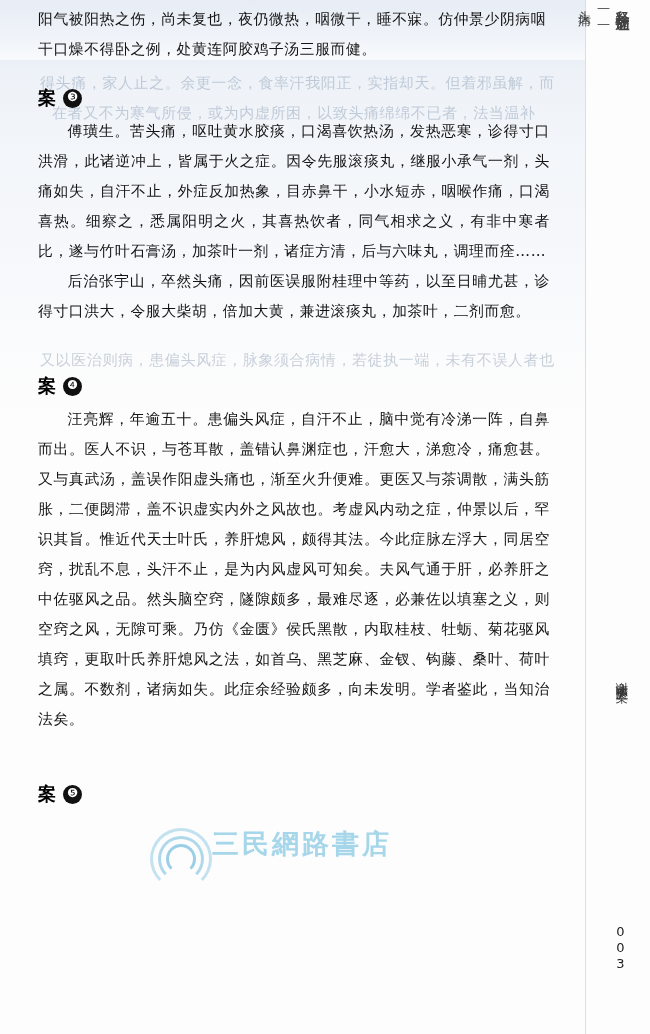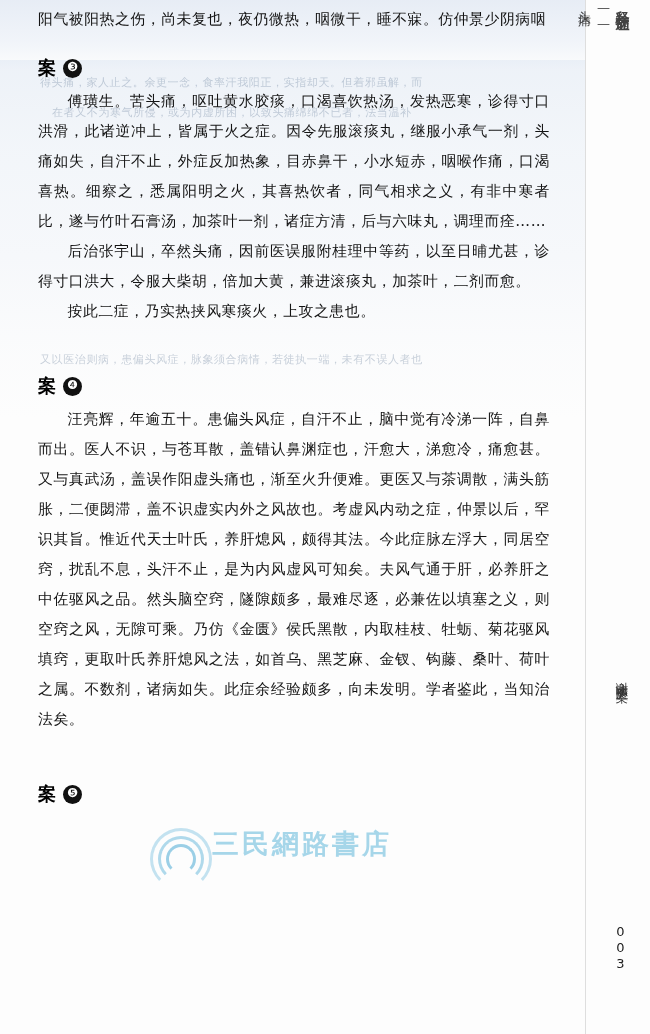--- a/index.html
+++ b/index.html
@@ -206,21 +206,21 @@
     font-size: 27px;
     font-weight: bold;
     color: #9fd3e8;
     letter-spacing: 3px;
     font-family: "DejaVu Sans", "Liberation Sans", sans-serif;
   }
 
   
   .ghost-line {
     position: absolute;
-    font-size: 11px;
+    font-size: 15px;
     line-height: 30px;
     letter-spacing: 0.6px;
     color: rgba(80,105,140,0.30);
     white-space: nowrap;
     pointer-events: none;
   }
 </style>
 </head>
 <body>
 
@@ -229,28 +229,28 @@
   <div class="ghost-band2"></div>
   <div class="ghost-band"></div>
 
   <div class="ghost-line" style="left:40px; top:68px;">得头痛，家人止之。余更一念，食率汗我阳正，实指却天。但着邪虽解，而</div>
   <div class="ghost-line" style="left:40px; top:98px;margin-left:12px;">在者又不为寒气所侵，或为内虚所困，以致头痛绵绵不已者，法当温补</div>
   <div class="ghost-line" style="left:40px; top:345px;">又以医治则病，患偏头风症，脉象须合病情，若徒执一端，未有不误人者也</div>
 
   <div class="text-col">
 
     <p class="body">阳气被阳热之伤，尚未复也，夜仍微热，咽微干，睡不寐。仿仲景少阴病咽</p>
+    <p class="body">干口燥不得卧之例，处黄连阿胶鸡子汤三服而健。</p>
 
     <div class="case-head">
       <span class="ch-label">案</span>
       <span class="ch-num">❸</span>
     </div>
     <p class="body indent">傅璜生。苦头痛，呕吐黄水胶痰，口渴喜饮热汤，发热恶寒，诊得寸口洪滑，此诸逆冲上，皆属于火之症。因令先服滚痰丸，继服小承气一剂，头痛如失，自汗不止，外症反加热象，目赤鼻干，小水短赤，咽喉作痛，口渴喜热。细察之，悉属阳明之火，其喜热饮者，同气相求之义，有非中寒者比，遂与竹叶石膏汤，加茶叶一剂，诸症方清，后与六味丸，调理而痊……</p>
     <p class="body indent">后治张宇山，卒然头痛，因前医误服附桂理中等药，以至日晡尤甚，诊得寸口洪大，令服大柴胡，倍加大黄，兼进滚痰丸，加茶叶，二剂而愈。</p>
-    <p class="body indent">按此二症，乃实热挟风寒痰火，上攻之患也。</p>
 
     <div class="spacer-lg"></div>
 
     <div class="case-head">
       <span class="ch-label">案</span>
       <span class="ch-num">❹</span>
     </div>
     <p class="body indent">汪亮辉，年逾五十。患偏头风症，自汗不止，脑中觉有冷涕一阵，自鼻而出。医人不识，与苍耳散，盖错认鼻渊症也，汗愈大，涕愈冷，痛愈甚。又与真武汤，盖误作阳虚头痛也，渐至火升便难。更医又与茶调散，满头筋胀，二便閟滞，盖不识虚实内外之风故也。考虚风内动之症，仲景以后，罕识其旨。惟近代天士叶氏，养肝熄风，颇得其法。今此症脉左浮大，同居空窍，扰乱不息，头汗不止，是为内风虚风可知矣。夫风气通于肝，必养肝之中佐驱风之品。然头脑空窍，隧隙颇多，最难尽逐，必兼佐以填塞之义，则空窍之风，无隙可乘。乃仿《金匮》侯氏黑散，内取桂枝、牡蛎、菊花驱风填窍，更取叶氏养肝熄风之法，如首乌、黑芝麻、金钗、钩藤、桑叶、荷叶之属。不数剂，诸病如失。此症余经验颇多，向未发明。学者鉴此，当知治法矣。</p>
 
     <div class="spacer-lg"></div>

